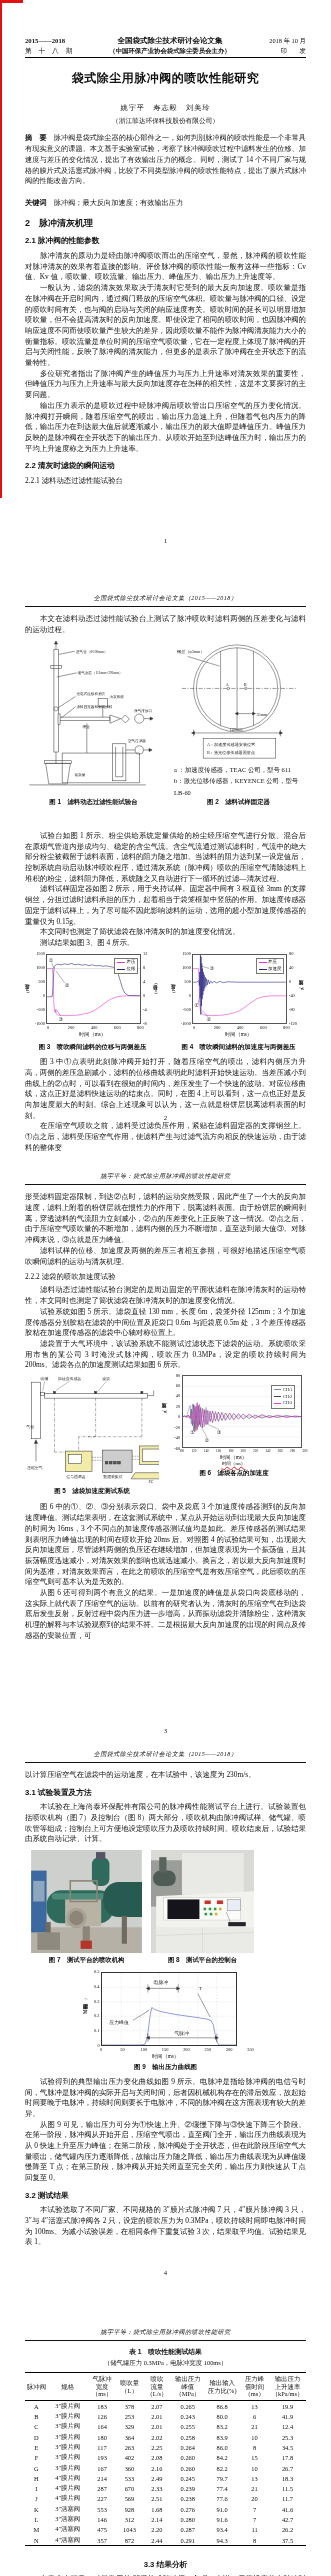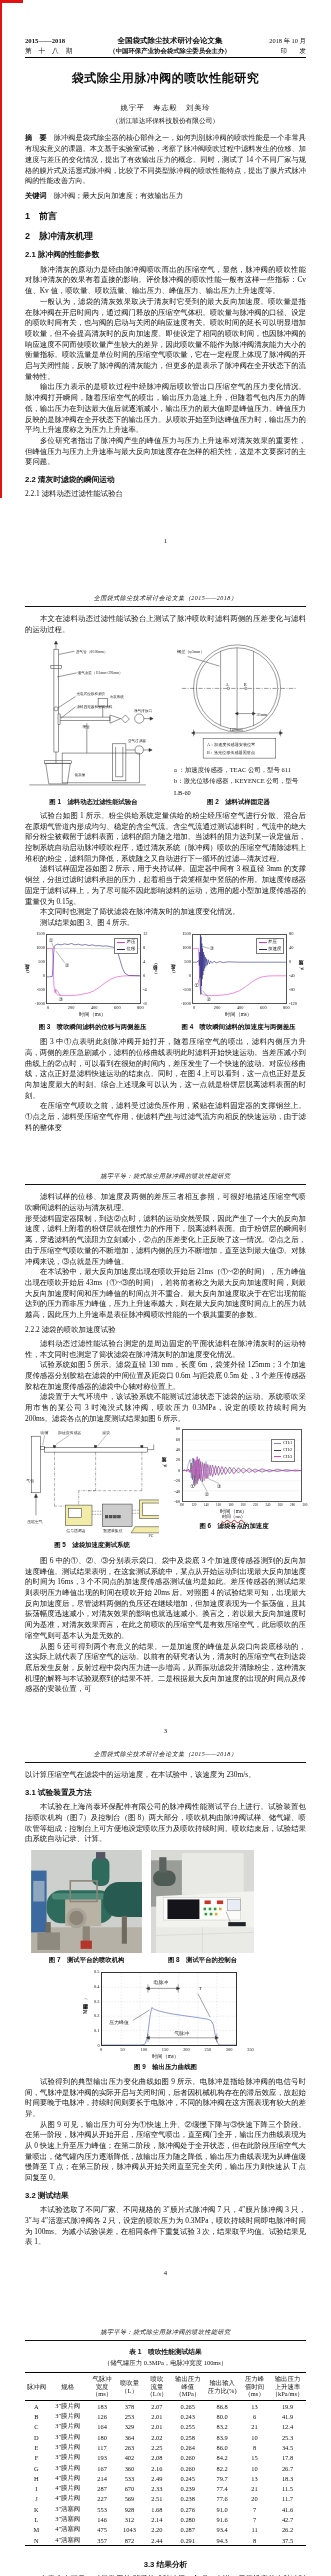--- a/index.html
+++ b/index.html
@@ -17,21 +17,21 @@
   .mast .c{flex:1;text-align:center;font-weight:bold;font-size:7.5px;line-height:9.8px;}
   .mast .c .c2{font-size:6.4px;}
   .mast .r{width:58px;text-align:right;font-size:6.4px;line-height:9.8px;}
   .mastrule{border-bottom:1px solid #000;margin-top:1.5px;}
   .title{font-family:"Liberation Sans","DejaVu Sans",sans-serif;font-weight:bold;font-size:12px;
          text-align:center;margin-top:12.4px;letter-spacing:0.5px;}
   .authors{text-align:center;font-size:7.2px;margin-top:15.5px;letter-spacing:1px;}
   .affil{text-align:center;font-size:6.7px;margin-top:4.1px;}
   .abs{margin-top:7.2px;font-size:7.2px;line-height:10.8px;text-align:justify;}
   .abs b,.kw b{font-family:Liberation Serif, serif;}
-  .kw{font-size:7.2px;line-height:10.8px;margin-top:4px;}
+  .kw{font-size:7.2px;line-height:10.8px;margin-top:11px;}
   
   .runhead{text-align:center;font-style:italic;font-size:6px;letter-spacing:0.5px;
            padding-bottom:2.6px;border-bottom:0.8px solid #111;margin-bottom:7.7px;}
   
   .para{font-size:7.4px;line-height:10.7px;text-align:justify;text-indent:15px;margin:0;}
   .cont{text-indent:0;}
   .h1{font-family:"Liberation Sans","DejaVu Sans",sans-serif;font-weight:bold;font-size:9px;margin:7.7px 0 5.7px;}
   .h2{font-family:"Liberation Sans","DejaVu Sans",sans-serif;font-weight:bold;font-size:7.7px;margin:6.7px 0 4.6px;}
   .h3{font-size:7.4px;margin:4.6px 0 3.6px;}
   .figcap{font-family:"Liberation Sans","DejaVu Sans",sans-serif;font-weight:bold;font-size:6.4px;text-align:center;margin-top:3.1px;}
@@ -94,27 +94,26 @@
     </div>
     <div class="mastrule"></div>
 
     <div class="title">袋式除尘用脉冲阀的喷吹性能研究</div>
     <div class="authors">姚宇平　寿志毅　刘美玲</div>
     <div class="affil">（浙江菲达环保科技股份有限公司）</div>
 
     <div class="abs"><b>摘　要</b>　<span>脉冲阀是袋式除尘器的核心部件之一，如何判别脉冲阀的喷吹性能是一个非常具有现实意义的课题。本文基于实验室试验，考察了脉冲阀喷吹过程中滤料发生的位移、加速度与差压的变化情况，提出了有效输出压力的概念。同时，测试了 14 个不同厂家与规格的膜片式及活塞式脉冲阀，比较了不同类型脉冲阀的喷吹性能特点，提出了膜片式脉冲阀的性能改善方向。</span></div>
     <div class="kw"><b>关键词</b>　<span>脉冲阀；最大反向加速度；有效输出压力</span></div>
 
-    <div class="h1">1　前言</div>
     <div class="h1">2　脉冲清灰机理</div>
     <div class="h2">2.1 脉冲阀的性能参数</div>
     <p class="para">脉冲清灰的原动力是经由脉冲阀喷吹而出的压缩空气，显然，脉冲阀的喷吹性能对脉冲清灰的效果有着直接的影响。评价脉冲阀的喷吹性能一般有这样一些指标：Cv 值、Kv 值，喷吹量、喷吹流量、输出压力、峰值压力、输出压力上升速度等。</p>
     <p class="para">一般认为，滤袋的清灰效果取决于清灰时它受到的最大反向加速度。喷吹量是指在脉冲阀在开启时间内，通过阀门释放的压缩空气体积。喷吹量与脉冲阀的口径、设定的喷吹时间有关，也与阀的启动与关闭的响应速度有关。喷吹时间的延长可以明显增加喷吹量，但不会提高清灰时的反向加速度。即使设定了相同的喷吹时间，也因脉冲阀的响应速度不同而使喷吹量产生较大的差异，因此喷吹量不能作为脉冲阀清灰能力大小的衡量指标。喷吹流量是单位时间的压缩空气喷吹量，它在一定程度上体现了脉冲阀的开启与关闭性能，反映了脉冲阀的清灰能力，但更多的是表示了脉冲阀在全开状态下的流量特性。</p>
+    <p class="para">多位研究者指出了脉冲阀产生的峰值压力与压力上升速率对清灰效果的重要性，但峰值压力与压力上升速率与最大反向加速度存在怎样的相关性，这是本文要探讨的主要问题。</p>
     <p class="para">输出压力表示的是喷吹过程中经脉冲阀后喷吹管出口压缩空气的压力变化情况。脉冲阀打开瞬间，随着压缩空气的喷出，输出压力急速上升，但随着气包内压力的降低，输出压力在到达最大值后就逐渐减小，输出压力的最大值即是峰值压力。峰值压力反映的是脉冲阀在全开状态下的输出压力。从喷吹开始至到达峰值压力时，输出压力的平均上升速度称之为压力上升速率。</p>
-    <p class="para">多位研究者指出了脉冲阀产生的峰值压力与压力上升速率对清灰效果的重要性，但峰值压力与压力上升速率与最大反向加速度存在怎样的相关性，这是本文要探讨的主要问题。</p>
     <div class="h2">2.2 清灰时滤袋的瞬间运动</div>
     <div class="h3">2.2.1 滤料动态过滤性能试验台</div>
   </div>
   <div class="pageno" style="top:537px">1</div>
 
   <div class="page" id="p2">
     <div class="runhead">全国袋式除尘技术研讨会论文集（2015——2018）</div>
     <p class="para">本文在滤料动态过滤性能试验台上测试了脉冲喷吹时滤料两侧的压差变化与滤料的运动过程。</p>
 
     <div class="figrow" style="margin-top:5.2px;height:166px;">
@@ -205,21 +204,21 @@
           </g>
         </svg>
         <div class="fignotes">
           <div>a ：加速度传感器，TEAC 公司，型号 611</div>
           <div>b：激光位移传感器，KEYENCE 公司，型号 LB-60</div>
         </div>
         <div class="figcap" style="margin-top:auto;">图 2　滤料试样固定器</div>
       </div>
     </div>
 
-    <p class="para" style="margin-top:4px;">试验台如图 1 所示。粉尘供给系统定量供给的粉尘经压缩空气进行分散、混合后在原烟气管道内形成均匀、稳定的含尘气流。含尘气流通过测试滤料时，气流中的绝大部分粉尘被截留于滤料表面，滤料的阻力随之增加。当滤料的阻力达到某一设定值后，控制系统自动启动脉冲喷吹程序，通过清灰系统（脉冲阀）喷吹的压缩空气清除滤料上堆积的粉尘，滤料阻力降低，系统随之又自动进行下一循环的过滤—清灰过程。</p>
+    <p class="para" style="margin-top:24px;">试验台如图 1 所示。粉尘供给系统定量供给的粉尘经压缩空气进行分散、混合后在原烟气管道内形成均匀、稳定的含尘气流。含尘气流通过测试滤料时，气流中的绝大部分粉尘被截留于滤料表面，滤料的阻力随之增加。当滤料的阻力达到某一设定值后，控制系统自动启动脉冲喷吹程序，通过清灰系统（脉冲阀）喷吹的压缩空气清除滤料上堆积的粉尘，滤料阻力降低，系统随之又自动进行下一循环的过滤—清灰过程。</p>
     <p class="para">滤料试样固定器如图 2 所示，用于夹持试样。固定器中间有 3 根直径 3mm 的支撑钢丝，分担过滤时滤料承担的压力，起着相当于袋笼框架中竖筋的作用。加速度传感器固定于滤料试样上，为了尽可能不因此影响滤料的运动，选用的超小型加速度传感器的重量仅为 0.15g。</p>
     <p class="para">本文同时也测定了筒状滤袋在脉冲清灰时的加速度变化情况。</p>
     <p class="para">测试结果如图 3、图 4 所示。</p>
 
     <div class="chartrow">
 
       <div class="chart">
         <div class="chart-main">
           <div class="vlab">差压(Pa)</div>
           <div class="yt">
@@ -327,23 +326,22 @@
       <div class="figcap" style="width:135px;">图 4　喷吹瞬间滤料的加速度与两侧差压</div>
     </div>
 
     <p class="para" style="margin-top:5.2px;">图 3 中①点表明此刻脉冲阀开始打开，随着压缩空气的喷出，滤料内侧压力升高，两侧的差压急剧减小，滤料的位移曲线表明此时滤料开始快速运动。当差压减小到曲线上的②点时，可以看到在很短的时间内，差压发生了一个快速的波动。对应位移曲线，这点正好是滤料快速运动的结束点。同时，在图 4 上可以看到，这一点也正好是反向加速度最大的时刻。综合上述现象可以认为，这一点就是粉饼层脱离滤料表面的时刻。</p>
     <p class="para">在压缩空气喷吹之前，滤料受过滤负压作用，紧贴在滤料固定器的支撑钢丝上。①点之后，滤料受压缩空气作用，使滤料产生与过滤气流方向相反的快速运动，由于滤料的整体变</p>
   </div>
   <div class="pageno" style="top:1114px">2</div>
 
   <div class="page" id="p3">
     <div class="runhead">姚宇平等：袋式除尘用脉冲阀的喷吹性能研究</div>
+    <p class="para cont">形受滤料固定器限制，到达②点时，滤料的运动突然受限，因此产生了一个大的反向加速度，滤料上附着的粉饼层就在惯性力的作用下，脱离滤料表面。由于粉饼层的瞬间剥离，穿透滤料的气流阻力立刻减小，②点的压差变化上正反映了这一情况。②点之后，由于压缩空气喷吹量的不断增加，滤料内侧的压力不断增加，直至达到最大值③。对脉冲阀来说，③点就是压力峰值。</p>
     <p class="para">滤料试样的位移、加速度及两侧的差压三者相互参照，可很好地描述压缩空气喷吹瞬间滤料的运动与清灰机理。</p>
-    <p class="para cont">形受滤料固定器限制，到达②点时，滤料的运动突然受限，因此产生了一个大的反向加速度，滤料上附着的粉饼层就在惯性力的作用下，脱离滤料表面。由于粉饼层的瞬间剥离，穿透滤料的气流阻力立刻减小，②点的压差变化上正反映了这一情况。②点之后，由于压缩空气喷吹量的不断增加，滤料内侧的压力不断增加，直至达到最大值③。对脉冲阀来说，③点就是压力峰值。</p>
-    <p class="para">在本试验中，最大反向加速度出现在喷吹开始后 21ms（①~②的时间），压力峰值出现在喷吹开始后 43ms（①~③的时间），若将前者称之为最大反向加速度时间，则最大反向加速度时间和压力峰值的时间点并不重合。最大反向加速度取决于在它出现前能达到的压力而非压力峰值，压力上升速率越大，则在最大反向加速度时间点上的压力就越高，因此压力上升速率是表征脉冲阀喷吹性能的一个极其重要的参数。</p>
     <div class="h3">2.2.2 滤袋的喷吹加速度试验</div>
     <p class="para">滤料动态过滤性能试验台测定的是周边固定的平面状滤料在脉冲清灰时的运动特性，本文同时也测定了筒状滤袋在脉冲清灰时的加速度变化情况。</p>
     <p class="para">试验系统如图 5 所示。滤袋直径 130 mm，长度 6m，袋笼外径 125mm；3 个加速度传感器分别胶粘在滤袋的中间位置及距袋口 0.6m 与距袋底 0.5m 处，3 个差压传感器胶粘在加速度传感器的滤袋中心轴对称位置上。</p>
     <p class="para">滤袋置于大气环境中，该试验系统不能测试过滤状态下滤袋的运动。系统喷吹采用市售的某公司 3 吋淹没式脉冲阀，喷吹压力 0.3MPa，设定的喷吹持续时间为 200ms。滤袋各点的加速度测试结果如图 6 所示。</p>
 
     <div class="figrow" style="margin-top:4.1px;">
 
       <div class="figcol" style="width:134px;">
         <svg width="134" height="109" viewBox="0 0 260 212">
           <g stroke="#333" stroke-width="1" fill="none">

